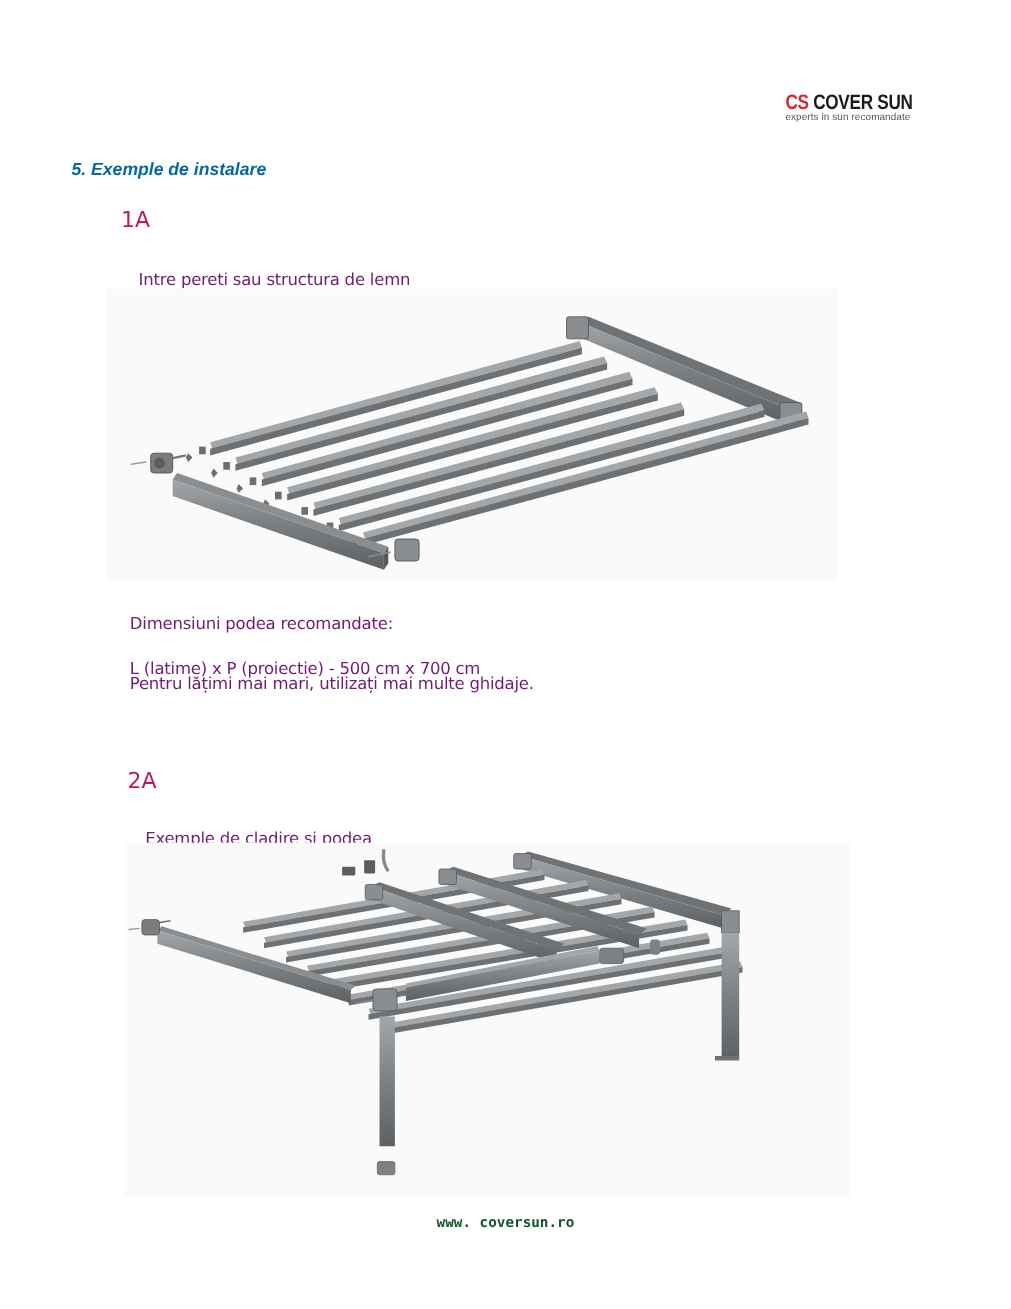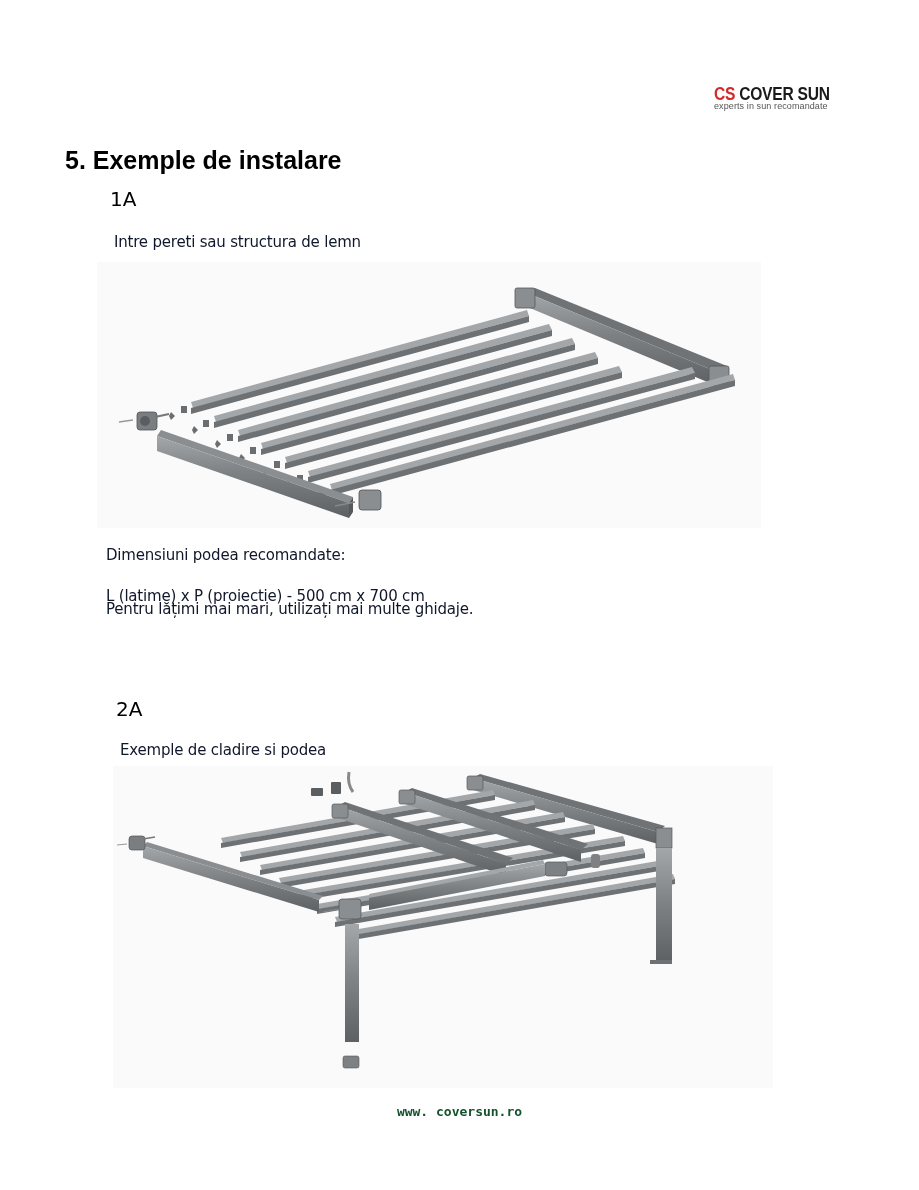--- a/index.html
+++ b/index.html
@@ -7,23 +7,23 @@
          font-family: "DejaVu Sans", sans-serif; color: #1a1a1a; }
   .logo { position: absolute; left: 714px; top: 84px; width: 120px; }
   .logo-main { font-family: "Liberation Sans", sans-serif; font-weight: bold;
                font-size: 19px; letter-spacing: -0.3px; line-height: 19px;
                transform: scaleX(0.82); transform-origin: left top; white-space: nowrap; }
   .logo-cs { color: #d42a2a; }
   .logo-name { color: #1a1a1a; }
   .logo-tag { font-family: "Liberation Sans", sans-serif; font-size: 9px; color: #555;
               line-height: 9px; margin-top: -1px; white-space: nowrap; letter-spacing: 0.1px; }
   .section-title { position: absolute; left: 65px; top: 146px; font-family: "Liberation Sans", sans-serif;
-                   font-weight: bold; font-size: 25px; color: #000000; margin: 0; }
-  .sub-id { position: absolute; font-size: 20px; color: #000000; margin: 0; font-weight: normal; }
-  .para { position: absolute; font-size: 15px; color: #0f172a; margin: 4px; white-space: nowrap;
+                   font-weight: bold; font-size: 16px; color: #0369a1; margin: 0; font-style: italic; }
+  .sub-id { position: absolute; font-size: 20px; color: #be185d; margin: 0; font-weight: normal; }
+  .para { position: absolute; font-size: 15px; color: #701a75; margin: 16px; white-space: nowrap;
           font-family: "DejaVu Sans", sans-serif; letter-spacing: -0.2px; }
   .figure { position: absolute; background: #fafafa; }
   .figure svg { display: block; width: 100%; height: 100%; }
   .footer { position: absolute; left: 0; width: 919px; top: 1104px; text-align: center;
             font-family: "DejaVu Sans Mono", monospace; font-weight: bold; font-size: 13px; color: #14532d; }
 </style>
 </head>
 <body>
 
 <div class="logo">

